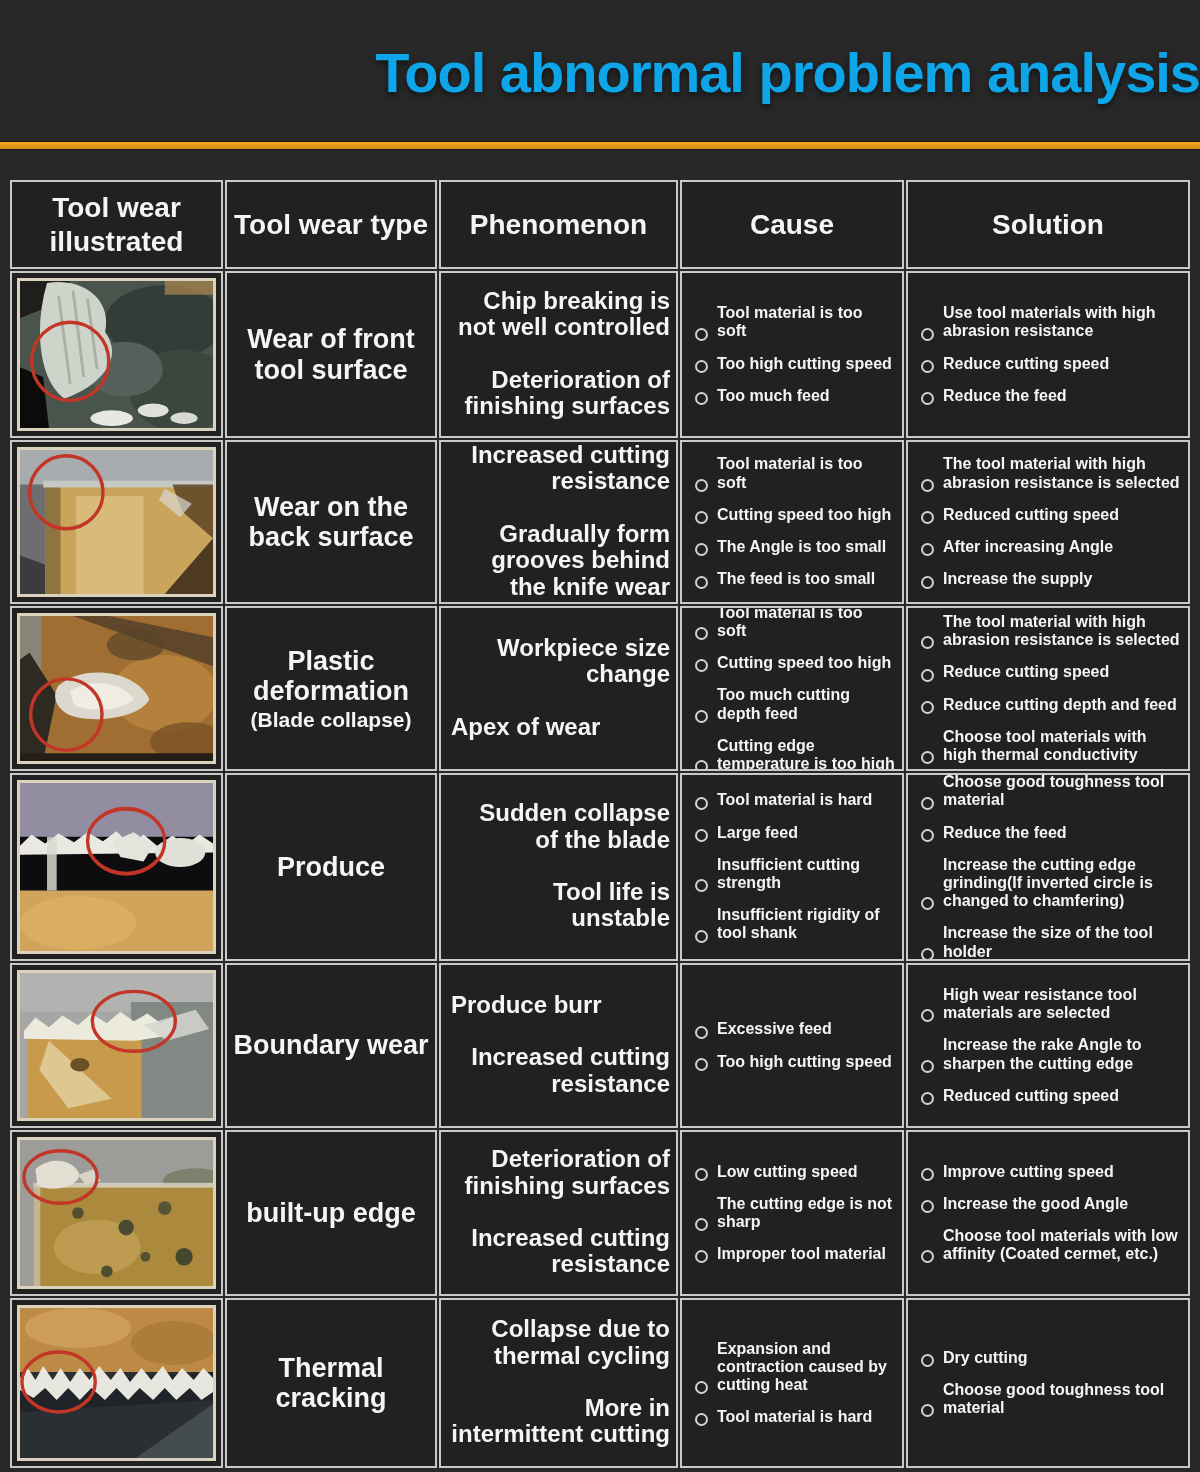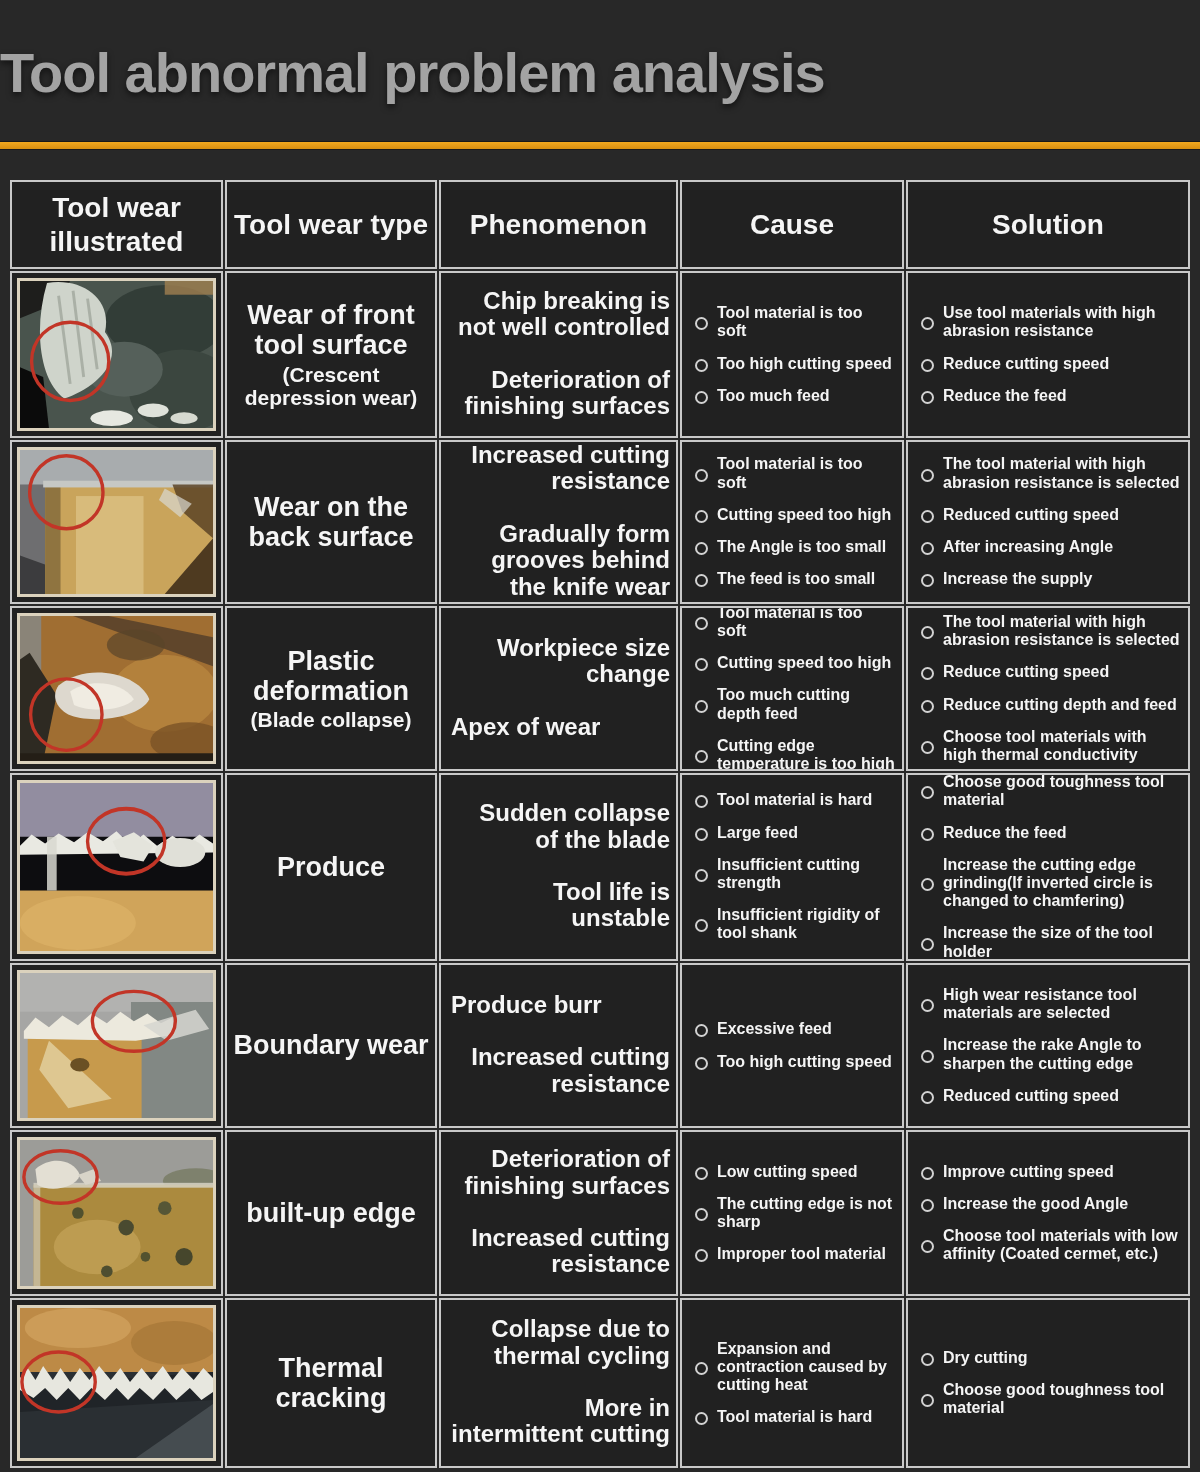--- a/index.html
+++ b/index.html
@@ -1,40 +1,40 @@
 <!DOCTYPE html>
 <html><head>
 <meta charset="utf-8">
 <style>
   html,body{margin:0;padding:0;background:#1c1c1c;}
   .page{position:relative;width:1200px;height:1472px;margin:0 auto;overflow:hidden;
         background:#282828;font-family:"Liberation Sans",sans-serif;font-weight:bold;color:#f5f5f5;}
   
-  .title{position:absolute;top:40px;left:0;width:100%;text-align:left;margin:0;
-         font-size:56px;letter-spacing:-1px;color:#a3a3a3;text-shadow:0 3px 6px rgba(0,0,0,.55);}
+  .title{position:absolute;top:40px;left:0;width:100%;text-align:right;margin:0;
+         font-size:56px;letter-spacing:-1px;color:#0ea5e9;text-shadow:0 3px 6px rgba(0,0,0,.55);}
   .accent-bar{position:absolute;top:141px;left:0;width:100%;height:7px;
               background:linear-gradient(#f2a81f,#d98f10);border-top:1px solid #191919;border-bottom:1px solid #191919;}
   
   .tbl{position:absolute;left:10px;top:172px;width:1180px;height:1288px;
        display:grid;grid-template-columns:213px 212px 239px 224px 1fr;
        grid-template-rows:89px 167px 164px 165px 188px 165px 166px 1fr;gap:2px;margin-top:8px;}
   .cell{background:#212121;border:2px solid #c9c9c9;display:flex;flex-direction:column;
         justify-content:center;align-items:center;box-sizing:border-box;overflow:hidden;}
   .head{font-size:28px;text-align:center;line-height:1.18;padding:0 4px;}
   
   .type-cell{text-align:center;padding:0 4px;}
   .type-main{font-size:27px;line-height:1.12;}
   .type-note{font-size:21px;line-height:1.1;margin-top:2px;}
   .type-note:empty{display:none;}
   
   .phen-cell{align-items:flex-start;text-align:right;padding:4px 6px 6px 10px;gap:26px;}
   .p-item{font-size:24px;line-height:1.1;}
   
   .list-cell{align-items:stretch;padding:8px 6px 8px 13px;gap:14px;}
-  .b-item{display:flex;align-items:center;font-size:16px;line-height:1.14;}
+  .b-item{display:flex;align-items:flex-end;font-size:16px;line-height:1.14;}
   .ring{flex:0 0 auto;width:9px;height:9px;border:2.5px solid #d2d2d2;border-radius:50%;
         margin:3px 9px 0 0;background:transparent;}
   
   .img-cell{padding:5px;}
   .photo{width:100%;height:100%;border:3px solid #dbd2bd;box-sizing:border-box;background:#000;}
   .photo svg{display:block;width:100%;height:100%;}
 </style>
 </head>
 <body>
 
@@ -64,21 +64,20 @@
           <ellipse cx="95" cy="140" rx="22" ry="8" fill="#e6e8e1"></ellipse>
           <ellipse cx="138" cy="132" rx="16" ry="7" fill="#dfe2da"></ellipse>
           <ellipse cx="170" cy="140" rx="14" ry="6" fill="#d6dad0"></ellipse>
           <rect x="150" y="0" width="50" height="14" fill="#a08050" opacity="0.8"></rect>
           <circle cx="52" cy="82" r="40" fill="none" stroke="#c23527" stroke-width="3.5"></circle>
         </svg>
       </div>
     </div>
     <div class="cell type-cell">
       <div class="type-main">Wear of front tool surface</div>
-      <div class="type-note">(Crescent depression wear)</div>
     </div>
     <div class="cell phen-cell">
         <div class="p-item">Chip breaking is not well controlled</div>
         <div class="p-item">Deterioration of finishing surfaces</div>
       </div>
     <div class="cell list-cell">
         <div class="b-item">
           <span class="ring"></span>
           <span class="txt">Tool material is too soft</span>
         </div>

